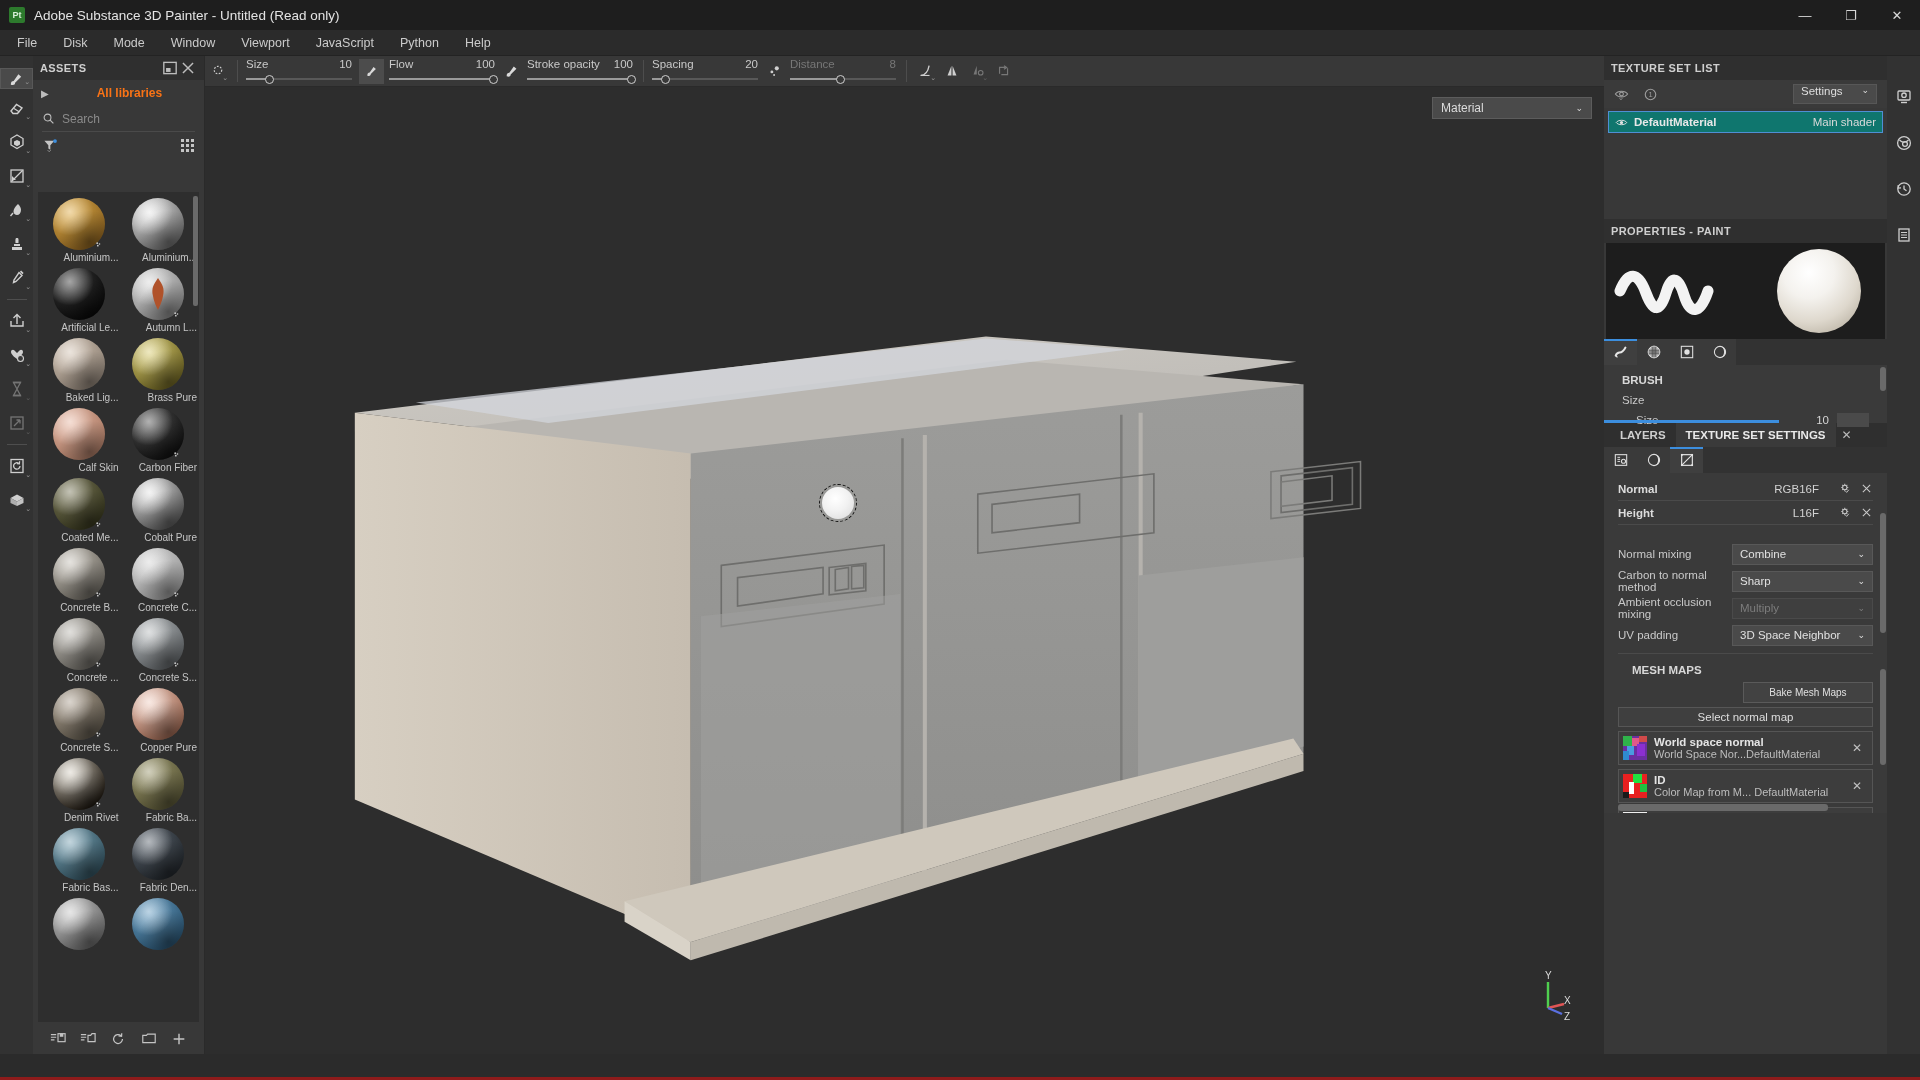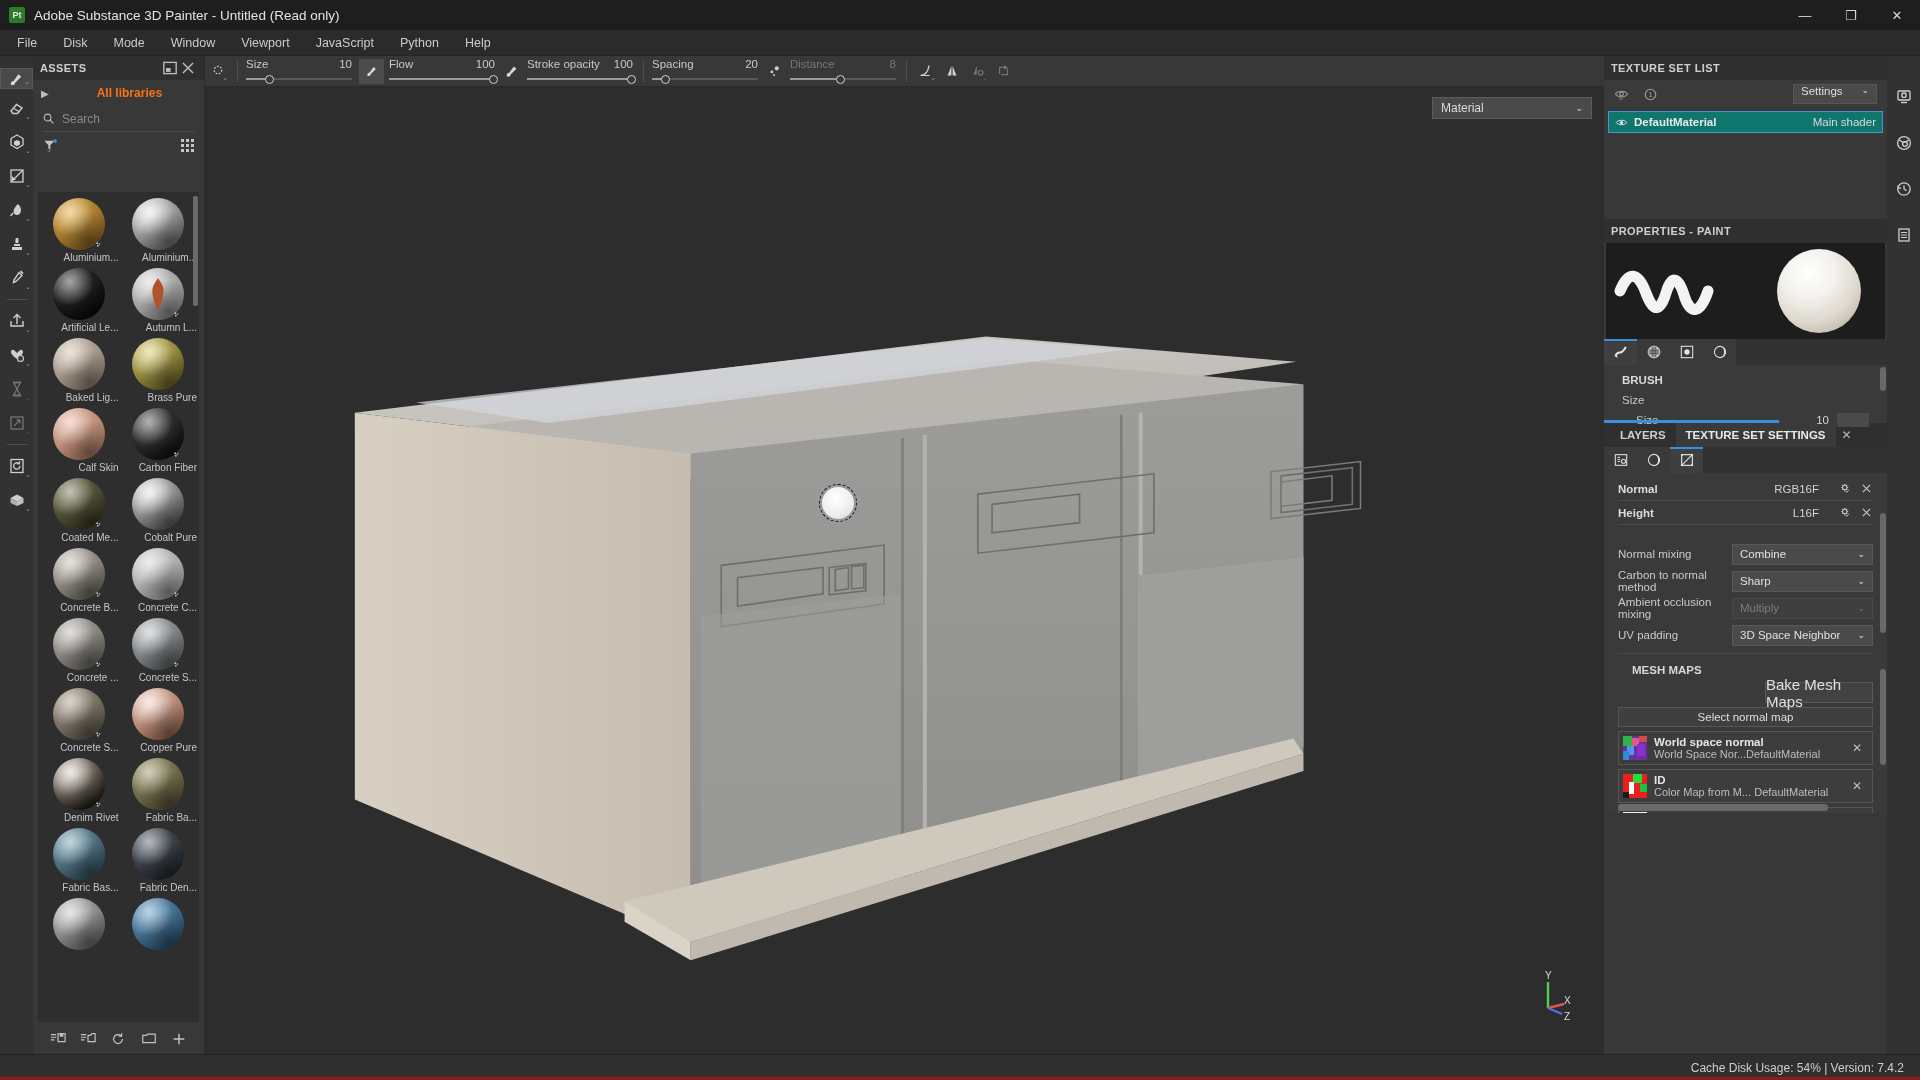--- a/index.html
+++ b/index.html
@@ -171,23 +171,23 @@
   .chrow .cf { margin-left:auto; font-size:11.5px; color:#d2d2d2; margin-right:12px;}
   .chrow svg { width:13px; height:13px; margin-left:8px;}
   .selrow { display:flex; align-items:center; height:24px; margin:3px 14px;}
   .selrow .sl { font-size:11.5px; color:#c9c9c9; width:114px;}
   .sel { flex:1; height:21px; background:#4a4a4a; border:1px solid #585858;
     display:flex; align-items:center; padding:0 7px; font-size:11.5px; color:#e0e0e0;}
   .sel .chev { margin-left:auto; font-size:9px;}
   .sel.dis { background:#3f3f3f; color:#7c7c7c; border-color:#4a4a4a;}
   .mm-title { font-size:11.5px; font-weight:bold; color:#d8d8d8; padding:10px 0 6px 14px;
     border-top:1px solid #4a4a4a; margin:6px 14px 0 14px;}
-  .bakebtn { width:108px; height:21px; margin:0 14px 4px auto; background:#424242;
+  .bakebtn { width:130px; height:21px; margin:0 14px 4px auto; background:#424242;
     border:1px solid #5a5a5a; display:flex; align-items:center; justify-content:center;
-    font-size:15px; color:#e0e0e0;}
+    font-size:10px; color:#e0e0e0;}
   .selnorm { height:20px; margin:0 14px 4px 14px; background:#3f3f3f;
     border:1px solid #565656; display:flex; align-items:center; justify-content:center;
     font-size:11.5px; color:#dedede;}
   .mm-item { height:34px; margin:0 14px 4px 14px; background:#3d3d3d;
     border:1px solid #555; display:flex; align-items:center; padding:0 4px;}
   .mm-thumb { width:24px; height:24px; margin-right:7px; flex:none;}
   .mm-txt { overflow:hidden;}
   .mm-n { font-size:11.5px; font-weight:bold; color:#e4e4e4; white-space:nowrap;}
   .mm-d { font-size:11px; color:#bdbdbd; white-space:nowrap;}
   .mm-x { margin-left:auto; font-size:12px; color:#c0c0c0; padding:0 6px;}
@@ -1087,17 +1087,14 @@
 
   </div>
           </div>
         <div class="vscroll" style="top:40px;height:120px;"></div>
         <div class="vscroll" style="top:196px;height:96px;"></div>
         <div class="hscroll" style="bottom:2px;width:210px;"></div>
       </div>
     </div>
   </div>
 
-  <div class="statusbar">
-    <span class="status-txt">Cache Disk Usage:    54% | Version: 7.4.2</span>
-  </div>
   <div class="redline"></div>
 </div>
 
 </body></html>

